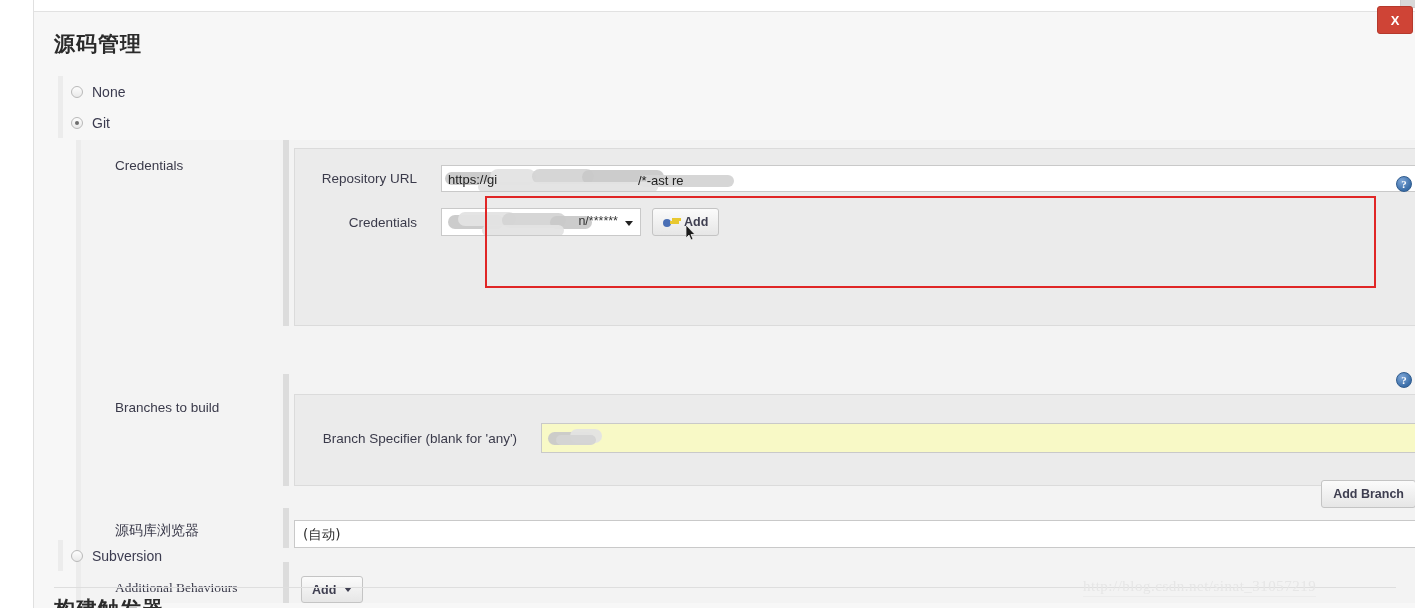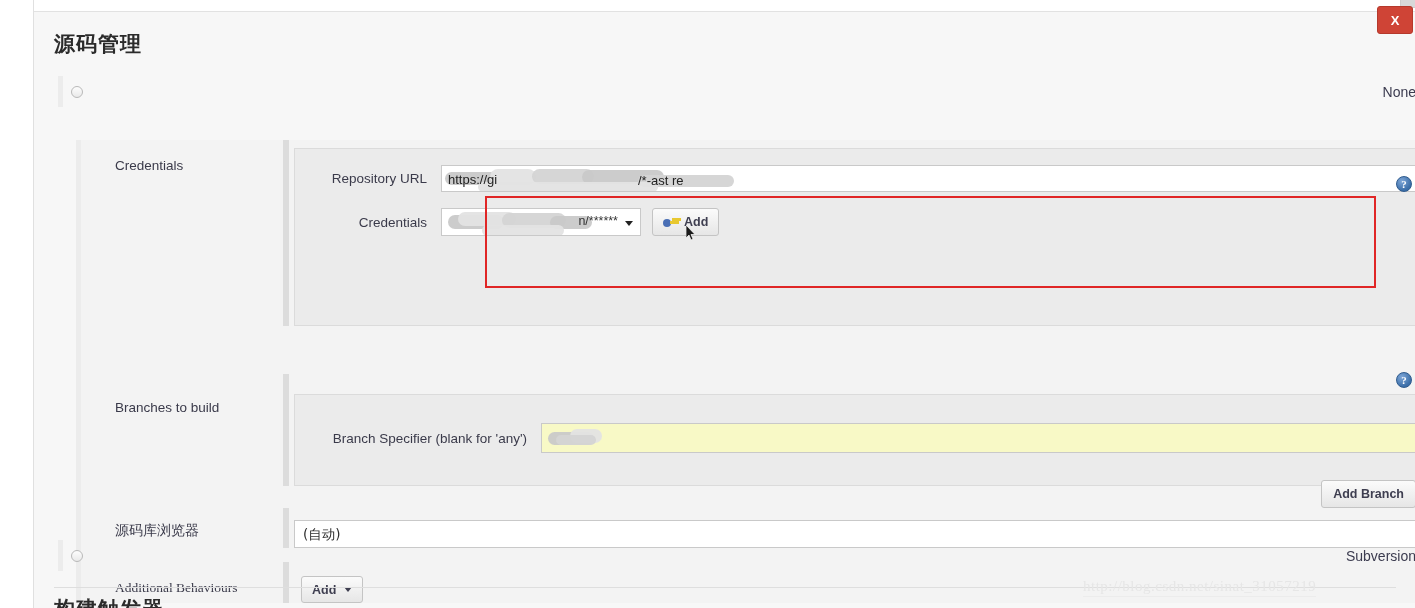--- a/index.html
+++ b/index.html
@@ -65,21 +65,20 @@
     top: 76px;
     width: 1358px;
   }
   .radio-row {
     display: flex;
     align-items: center;
     height: 31px;
     padding-left: 8px;
     border-left: 5px solid #ececec;
     box-sizing: border-box;
-    justify-content: space-between;
   }
   .radio {
     width: 12px; height: 12px;
     border-radius: 50%;
     border: 1px solid #b9b9b9;
     background: linear-gradient(#fdfdfd, #e9e9e9);
     margin-right: 9px;
     position: relative;
     flex: 0 0 auto;
     box-sizing: border-box;
@@ -146,21 +145,21 @@
 
   .field-row {
     display: flex;
     align-items: center;
     margin-top: 16px;
   }
   .field-label {
     width: 146px;
     flex: 0 0 146px;
     text-align: right;
-    padding-right: 14px;
+    padding-right: 24px;
     box-sizing: border-box;
     font-size: 13.5px;
     color: #3a3a4a;
   }
   .text-input {
     height: 27px;
     background: #ffffff;
     border: 1px solid #c9c9c9;
     box-sizing: border-box;
     font-size: 13px;
@@ -397,20 +396,24 @@
 
   <div class="top-strip"></div>
   <div class="top-stub"></div>
 
   <div class="section-title">源码管理</div>
 
   <div class="scm-block">
     <div class="radio-row">
       <span class="radio"></span>
       <span class="radio-label">None</span>
+    </div>
+    <div class="radio-row">
+      <span class="radio on"></span>
+      <span class="radio-label">Git</span>
     </div>
   </div>
 
   <div class="git-body">
 
     <div class="prop-row">
       <div class="prop-name">Credentials</div>
       <div class="prop-value">
         <div class="inner-panel" id="repos-panel">
 

